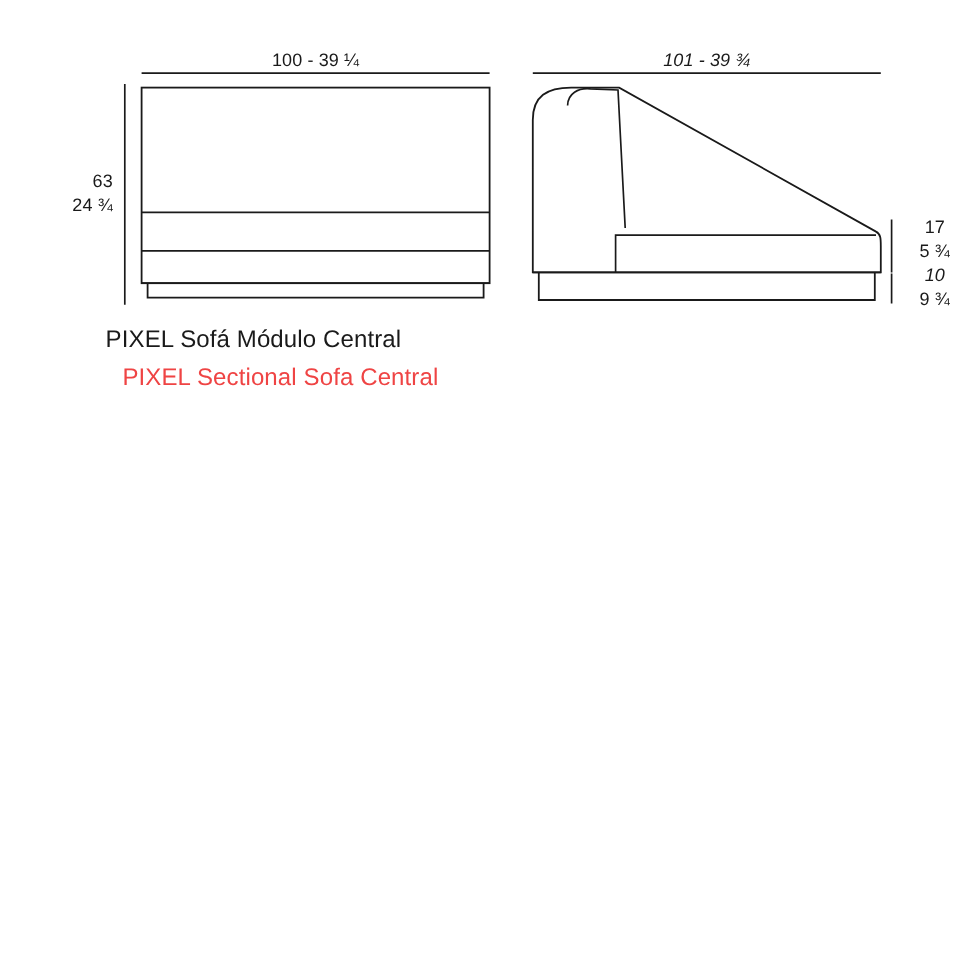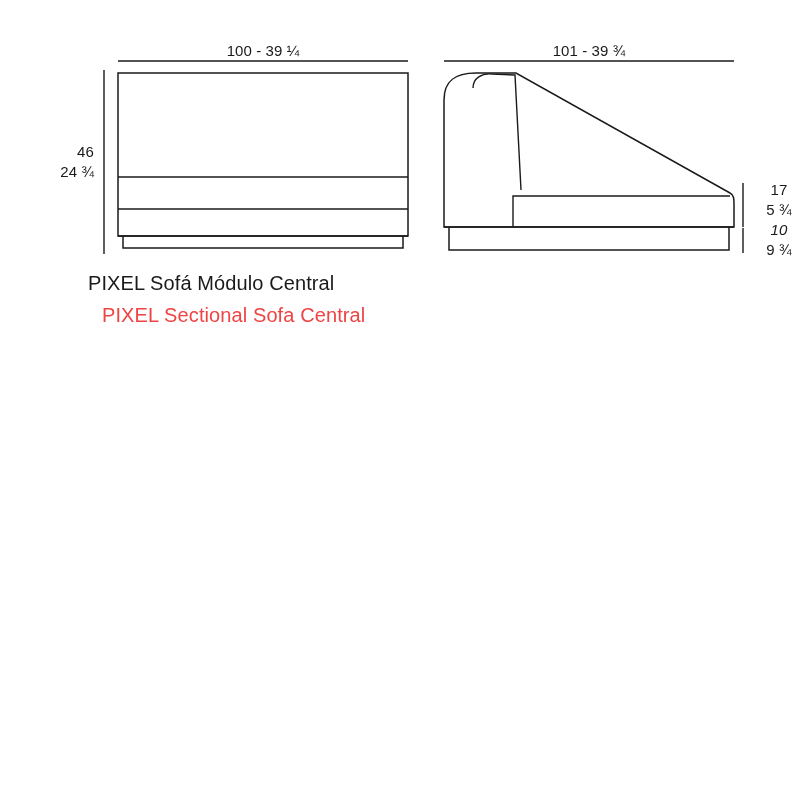--- a/index.html
+++ b/index.html
@@ -98,24 +98,24 @@
 
       <path d="M 497 227 L 497 196 L 714 196" stroke-width="1.4"></path>
 
       <path d="M 433 227 L 433 250 L 713 250 L 713 227" stroke-width="1.5"></path>
       <line x1="428" y1="227" x2="718" y2="227" stroke-width="1.5"></line>
     </g>
   </svg>
 
   <div class="dim-label center" style="left:152px; top:42px; width:190px;">100 - 39 ¼</div>
 
-  <div class="dim-label right" style="left:10px; top:143px; width:68px;">46</div>
+  <div class="dim-label right" style="left:10px; top:143px; width:68px;">63</div>
   <div class="dim-label right" style="left:10px; top:163px; width:68px;text-align:right;">24 ¾</div>
 
-  <div class="dim-label center" style="left:478px; top:42px; width:190px;">101 - 39 ¾</div>
+  <div class="dim-label center" style="left:478px; top:42px; width:190px;font-style:italic;">101 - 39 ¾</div>
 
   <div class="dim-label left" style="left:733px; top:181px; width:60px;">17</div>
   <div class="dim-label left" style="left:733px; top:201px; width:60px;">5 ¾</div>
 
   <div class="dim-label left" style="left:733px; top:221px; width:60px;font-style:italic;">10</div>
   <div class="dim-label left" style="left:733px; top:241px; width:60px;">9 ¾</div>
 
   <div class="title-es">PIXEL Sofá Módulo Central</div>
   <div class="title-en">PIXEL Sectional Sofa Central</div>
 

